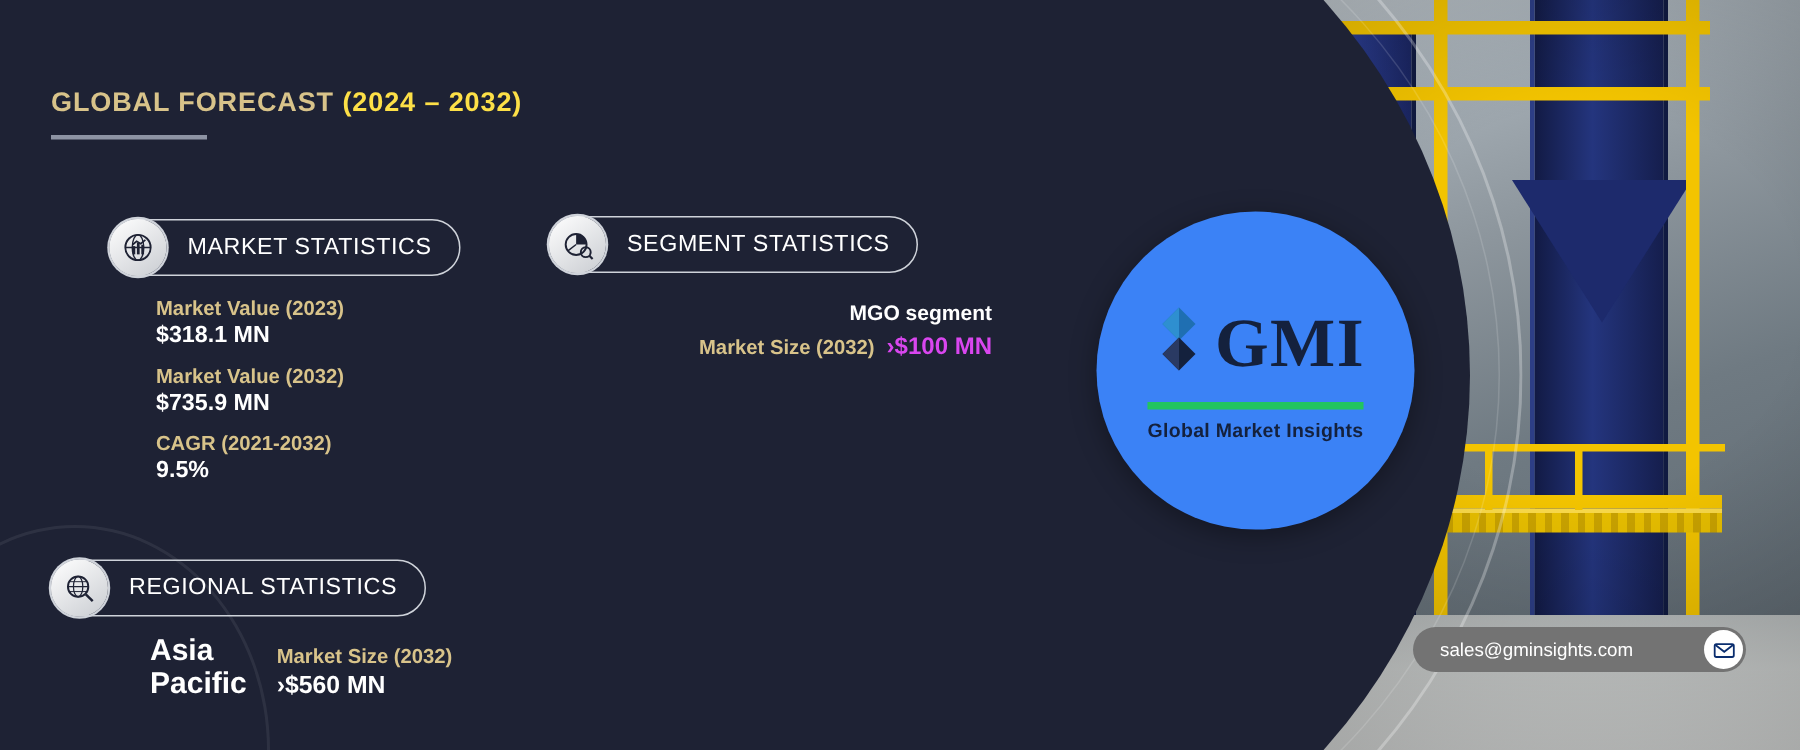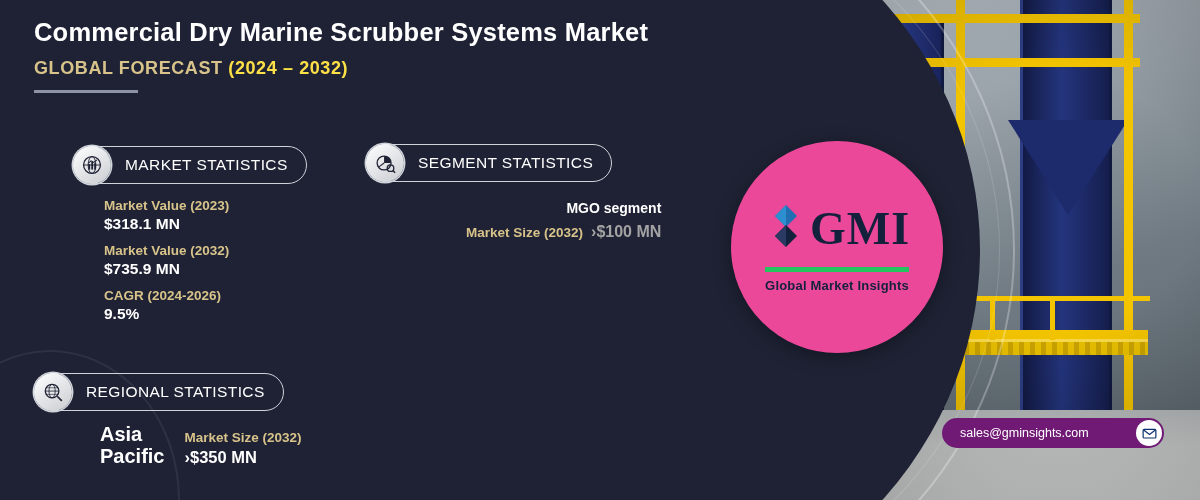--- a/index.html
+++ b/index.html
@@ -187,40 +187,40 @@
   .market-stats { position: absolute; left: 104px; top: 198px; }
   .market-stats .grp { margin-bottom: 10px; }
 
   .segment-stats { position: absolute; left: 466px; top: 200px; text-align: right; }
   .seg-title {
     color: #ffffff; font-size: 14px; font-weight: bold;
     margin-bottom: 7px;
   }
   .seg-row { display: flex; align-items: baseline; gap: 8px; }
   .seg-row .lbl { color: #d8c38a; font-size: 13.5px; font-weight: bold; }
-  .seg-row .val { color: #a3a3a3; font-size: 16px; font-weight: bold; }
+  .seg-row .val { color: #d946ef; font-size: 16px; font-weight: bold; }
 
   .regional-stats {
     position: absolute; left: 100px; top: 424px;
     display: flex; align-items: flex-end; gap: 20px;
   }
   .region-name {
     color: #ffffff; font-size: 20px; font-weight: bold; line-height: 1.08;
   }
   .region-right { padding-top: 4px; }
   .region-right .lbl { color: #d8c38a; font-size: 13.5px; font-weight: bold; }
   .region-right .val { color: #ffffff; font-size: 16.5px; font-weight: bold; margin-top: 3px; }
 
   
   .logo-circle {
     position: absolute;
     left: 731px; top: 141px;
     width: 212px; height: 212px;
     border-radius: 50%;
-    background: #ec4899;
+    background: #3b82f6;
     box-shadow: 0 4px 18px rgba(0,0,0,.35);
     display: flex; flex-direction: column;
     align-items: center; justify-content: center;
   }
   .logo-main { display: flex; align-items: center; gap: 2px; }
   .logo-text {
     font-family: "Liberation Serif", serif;
     font-size: 46px; font-weight: bold;
     color: #14213d; letter-spacing: 1px;
   }
@@ -231,21 +231,21 @@
     font-weight: bold;
     border-top: 5px solid #22c55e;
     padding-top: 6px;
     letter-spacing: .2px;
   }
 
   
   .contact {
     position: absolute;
     height: 30px;
-    background: #701a75;
+    background: #737373;
     border-radius: 15px;
     display: flex; align-items: center;
     padding-left: 18px;
     min-width: 200px;
   }
   #contact-email { left: 942px; top: 418px; width: 222px; }
   #contact-web   { left: 942px; top: 449px; width: 222px; }
   .contact .ctxt {
     color: #ffffff; font-size: 12.5px;
     flex: 1;
@@ -286,21 +286,20 @@
     <div class="yellow y-rail-v" style="left:330px; top:296px; height:44px; width:5px;"></div>
     <div class="ph-floor"></div>
     <div class="ph-shadow"></div>
   </div>
 
   <div class="arc"></div>
   <div class="arc-line"></div>
   <div class="arc-line2"></div>
   <div class="bl-arc"></div>
 
-  <div class="title">Commercial Dry Marine Scrubber Systems Market</div>
   <div class="subtitle">
     <span>GLOBAL FORECAST</span>
     <span class="years">(2024 – 2032)</span>
   </div>
   <div class="underline"></div>
 
   <div class="pill" id="pill-market">
     <span class="badge">
       <svg width="22" height="22" viewBox="0 0 24 24">
         <circle cx="12" cy="12" r="9.2" fill="none" stroke="#1e2234" stroke-width="1.4"></circle>
@@ -345,41 +344,41 @@
   <div class="market-stats">
     <div class="grp">
       <div class="kv-label">Market Value (2023)</div>
       <div class="kv-value">$318.1 MN</div>
     </div>
     <div class="grp">
       <div class="kv-label">Market Value (2032)</div>
       <div class="kv-value">$735.9 MN</div>
     </div>
     <div class="grp">
-      <div class="kv-label">CAGR (2024-2026)</div>
+      <div class="kv-label">CAGR (2021-2032)</div>
       <div class="kv-value">9.5%</div>
     </div>
   </div>
 
   <div class="segment-stats">
     <div class="seg-title">MGO segment</div>
     <div class="seg-row">
       <span class="lbl">Market Size (2032)</span>
       <span class="val">›$100 MN</span>
     </div>
   </div>
 
   <div class="regional-stats">
     <div>
       <div class="region-name">Asia</div>
       <div class="region-name">Pacific</div>
     </div>
     <div class="region-right">
       <div class="lbl">Market Size (2032)</div>
-      <div class="val">›$350 MN</div>
+      <div class="val">›$560 MN</div>
     </div>
   </div>
 
   <div class="logo-circle">
     <div class="logo-main">
       <span>
         <svg width="44" height="50" viewBox="0 0 44 50">
           <polygon points="22,4 33,15 22,26 11,15" fill="#1f6fb2"></polygon>
           <polygon points="22,4 22,26 11,15" fill="#2e8fd0"></polygon>
           <polygon points="22,24 33,35 22,46 11,35" fill="#14213d"></polygon>

